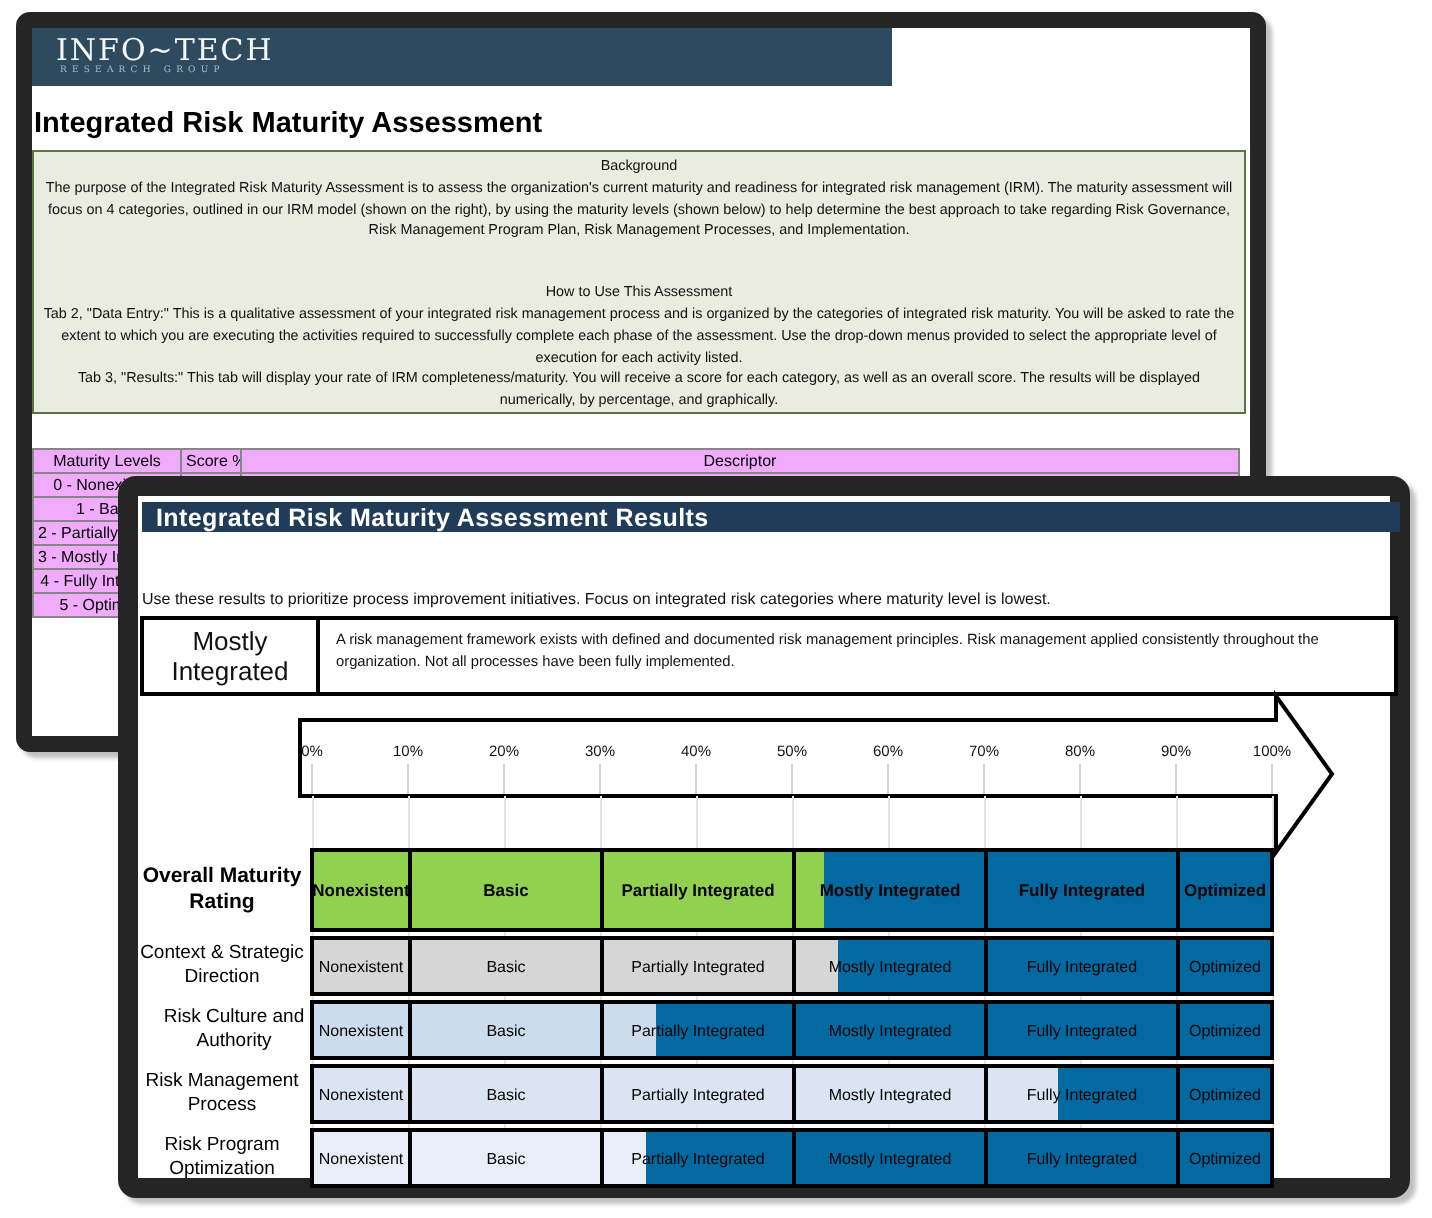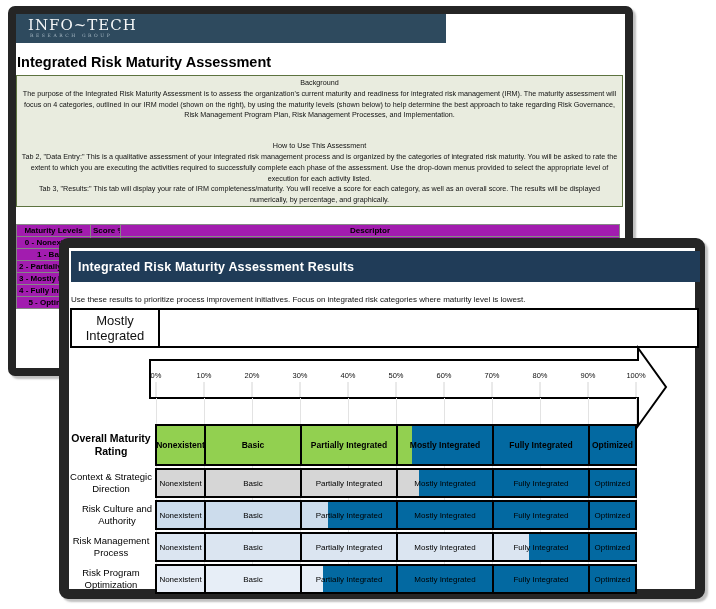--- a/index.html
+++ b/index.html
@@ -20,30 +20,30 @@
   #logo-sub  { position:absolute; left:14px; top:19px; color:#a9bac6;
                font-family:"DejaVu Serif", serif; font-size:4.5px; letter-spacing:2.6px; }
   #bg-title { left:1px; top:40px; font-size:14.5px; font-weight:bold; color:#000; }
   #info-box { left:0; top:61px; width:607px; height:132px; background:#e9ecdf;
               border:1px solid #5d7340; padding:2px 4px; font-size:7.2px;
               line-height:1.5; color:#111; }
   .ib-line.blank { height:10px; }
   #ml-table { left:0; top:210px; width:604px; font-size:8px; }
   .ml-row { display:flex; }
   .ml-cell { border:0.8px solid #868686; border-top:none; border-left:none;
-             background:#a21caf; font-weight:bold; padding:1px 2px; white-space:nowrap; overflow:hidden; }
+             background:#f0abfc; font-weight:normal; padding:1px 2px; white-space:nowrap; overflow:hidden; }
   .ml-row.head .ml-cell { border-top:0.8px solid #868686; }
   .ml-cell.c1 { width:75px; border-left:0.8px solid #868686; }
   .ml-cell.c2 { width:30px; }
   .ml-cell.c3 { width:499px; }
   #disclaimer { left:1px; top:295px; width:300px; font-size:7.4px; line-height:1.65; color:#222; }
 
   
   #fg-content { position:relative; width:100%; height:100%; background:#fff; }
-  #results-titlebar { left:2px; top:3px; width:629px; height:31px; background:#203c58;
+  #results-titlebar { left:2px; top:3px; width:629px; height:15px; background:#203c58;
                       display:flex; align-items:center; padding-left:7px; }
   #results-titlebar span { color:#fff; font-size:12.5px; font-weight:bold; letter-spacing:.2px; }
   #results-subtitle { left:2px; top:47px; width:620px; font-size:8px; color:#111; }
   #score-box { left:1px; top:60px; width:629px; height:40px; border:2px solid #000;
                display:flex; background:#fff; }
   #score-label { width:88px; border-right:2px solid #000; display:flex; align-items:center;
                  justify-content:center; font-size:13px; color:#111; text-align:center; }
   #score-desc { flex:1; padding:4px 8px; font-size:7.4px; line-height:1.55; color:#111; }
 
   #arrow-svg { left:71px; top:97px; }
@@ -131,20 +131,21 @@
 
 <div class="window" id="fg-window">
   <div id="fg-content">
     <div class="abs" id="results-titlebar">
       <span>Integrated Risk Maturity Assessment Results</span>
     </div>
     <div class="abs" id="results-subtitle">Use these results to prioritize process improvement initiatives. Focus on integrated risk categories where maturity level is lowest.</div>
 
     <div class="abs" id="score-box">
       <div id="score-label">Mostly Integrated</div>
+      <div id="score-desc">A risk management framework exists with defined and documented risk management principles. Risk management applied consistently throughout the organization. Not all processes have been fully implemented.</div>
     </div>
 
     <svg class="abs" id="arrow-svg" width="545" height="90" viewBox="0 0 545 90">
       <polygon points="10,15 498,15 498,3 526,42 498,81 498,53 10,53" fill="#ffffff" stroke="#000000" stroke-width="2"></polygon>
       <g id="tick-group">
           <text x="16" y="33" text-anchor="middle" class="tick-label">0%</text>
           <line x1="16" x2="16" y1="37" y2="52" stroke="#c9c9c9" stroke-width="0.8"></line>
           <text x="64" y="33" text-anchor="middle" class="tick-label">10%</text>
           <line x1="64" x2="64" y1="37" y2="52" stroke="#c9c9c9" stroke-width="0.8"></line>
           <text x="112" y="33" text-anchor="middle" class="tick-label">20%</text>

